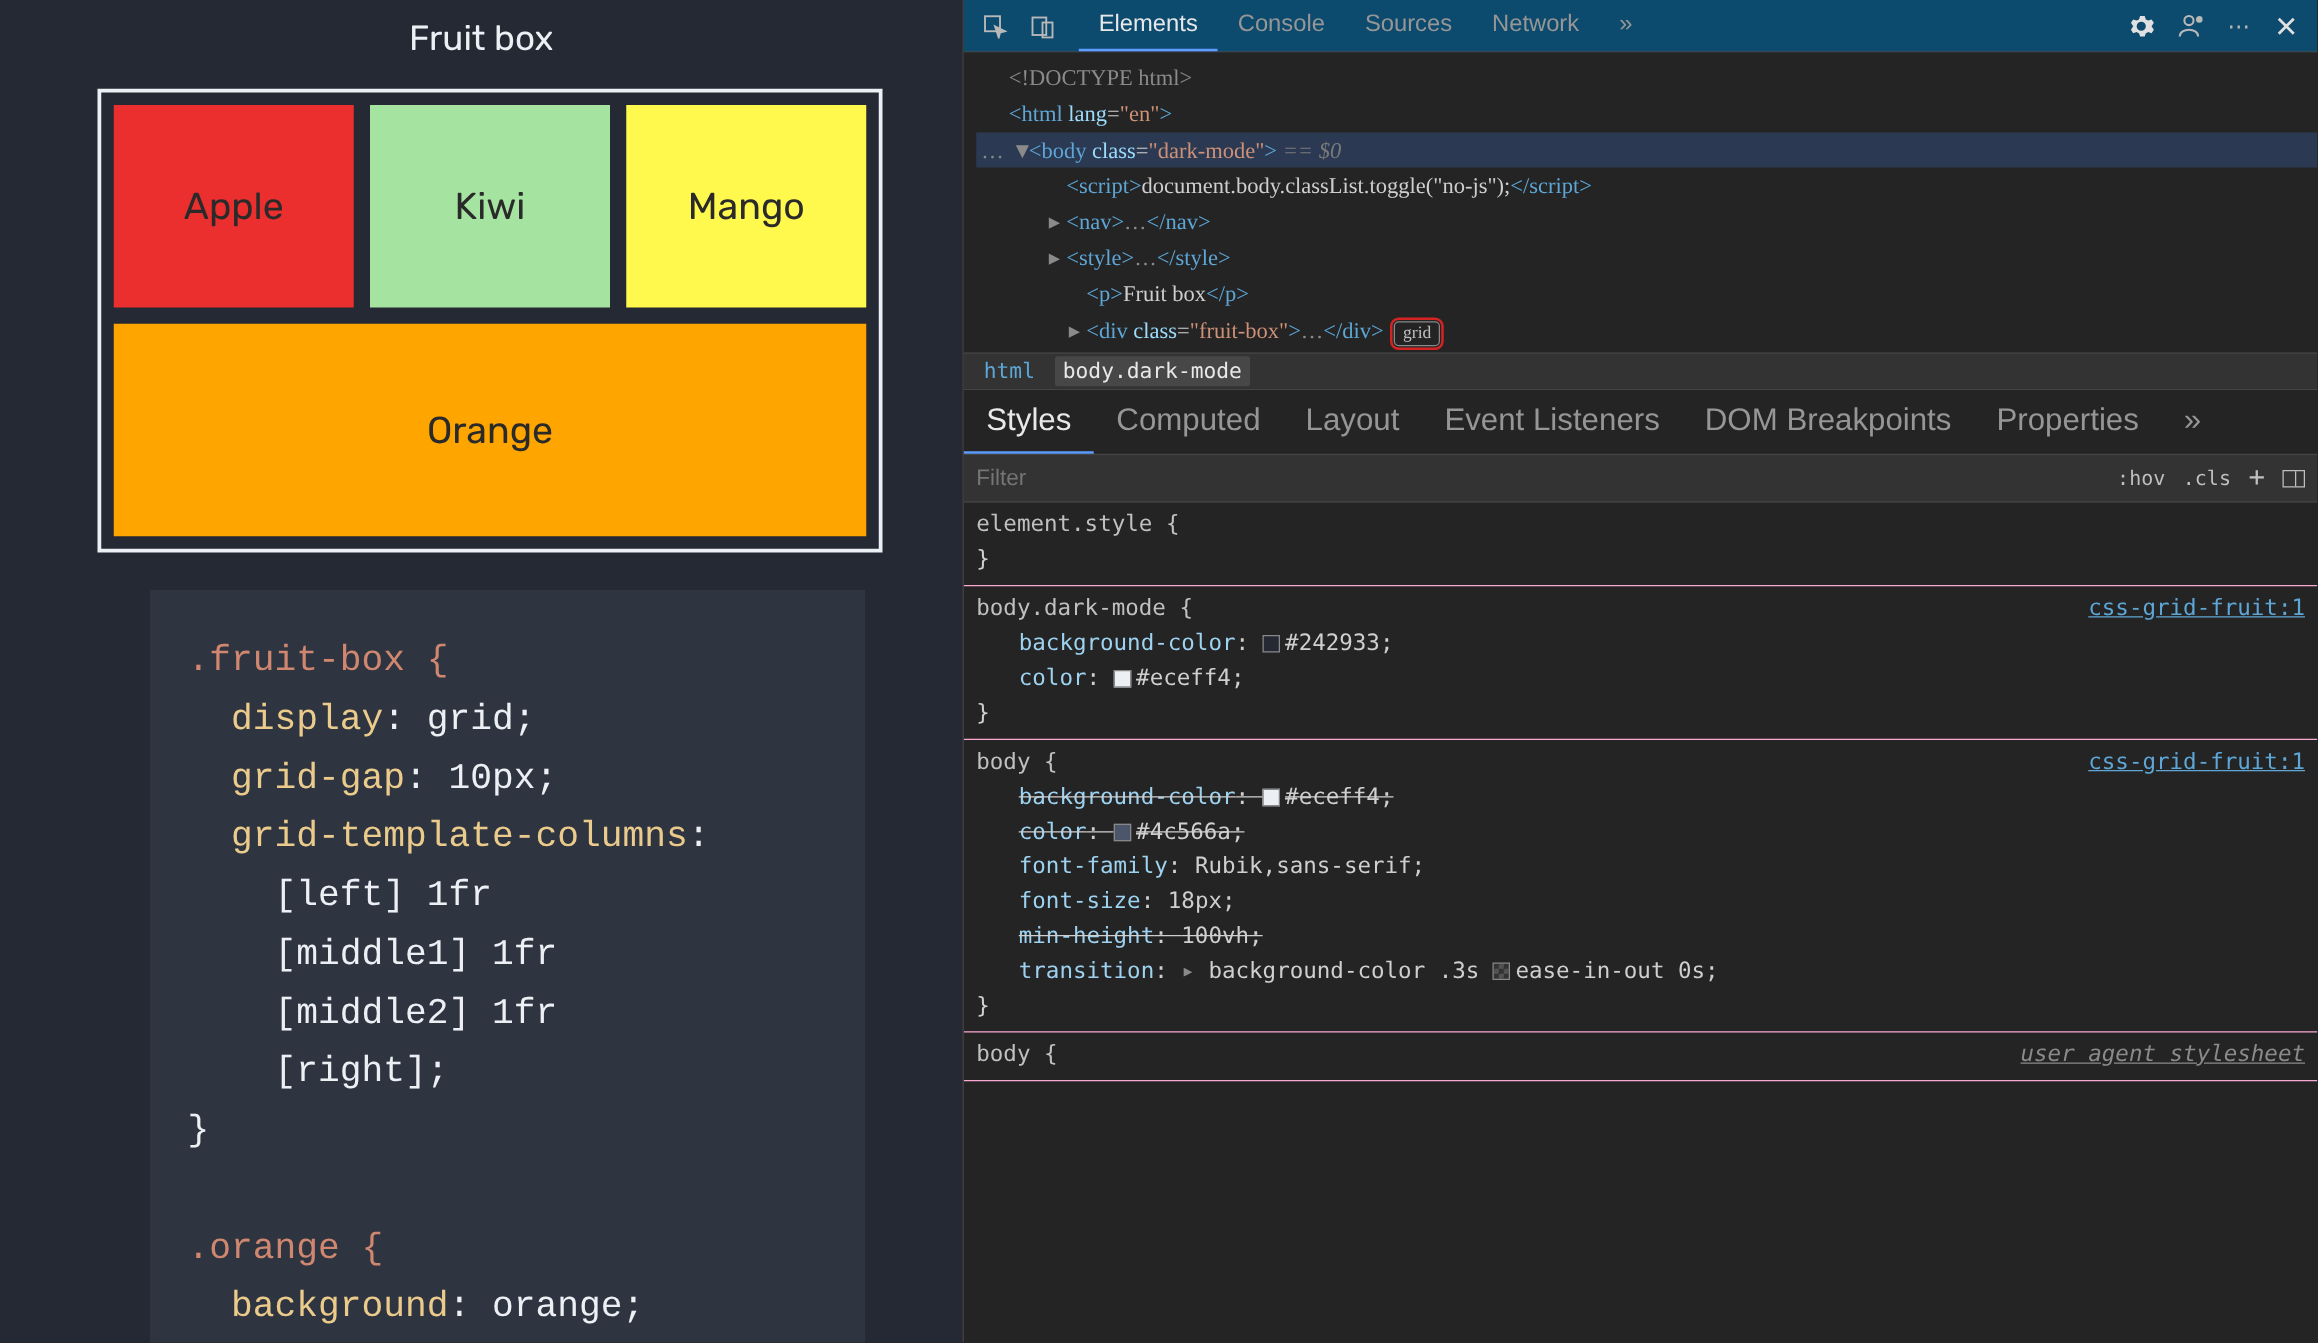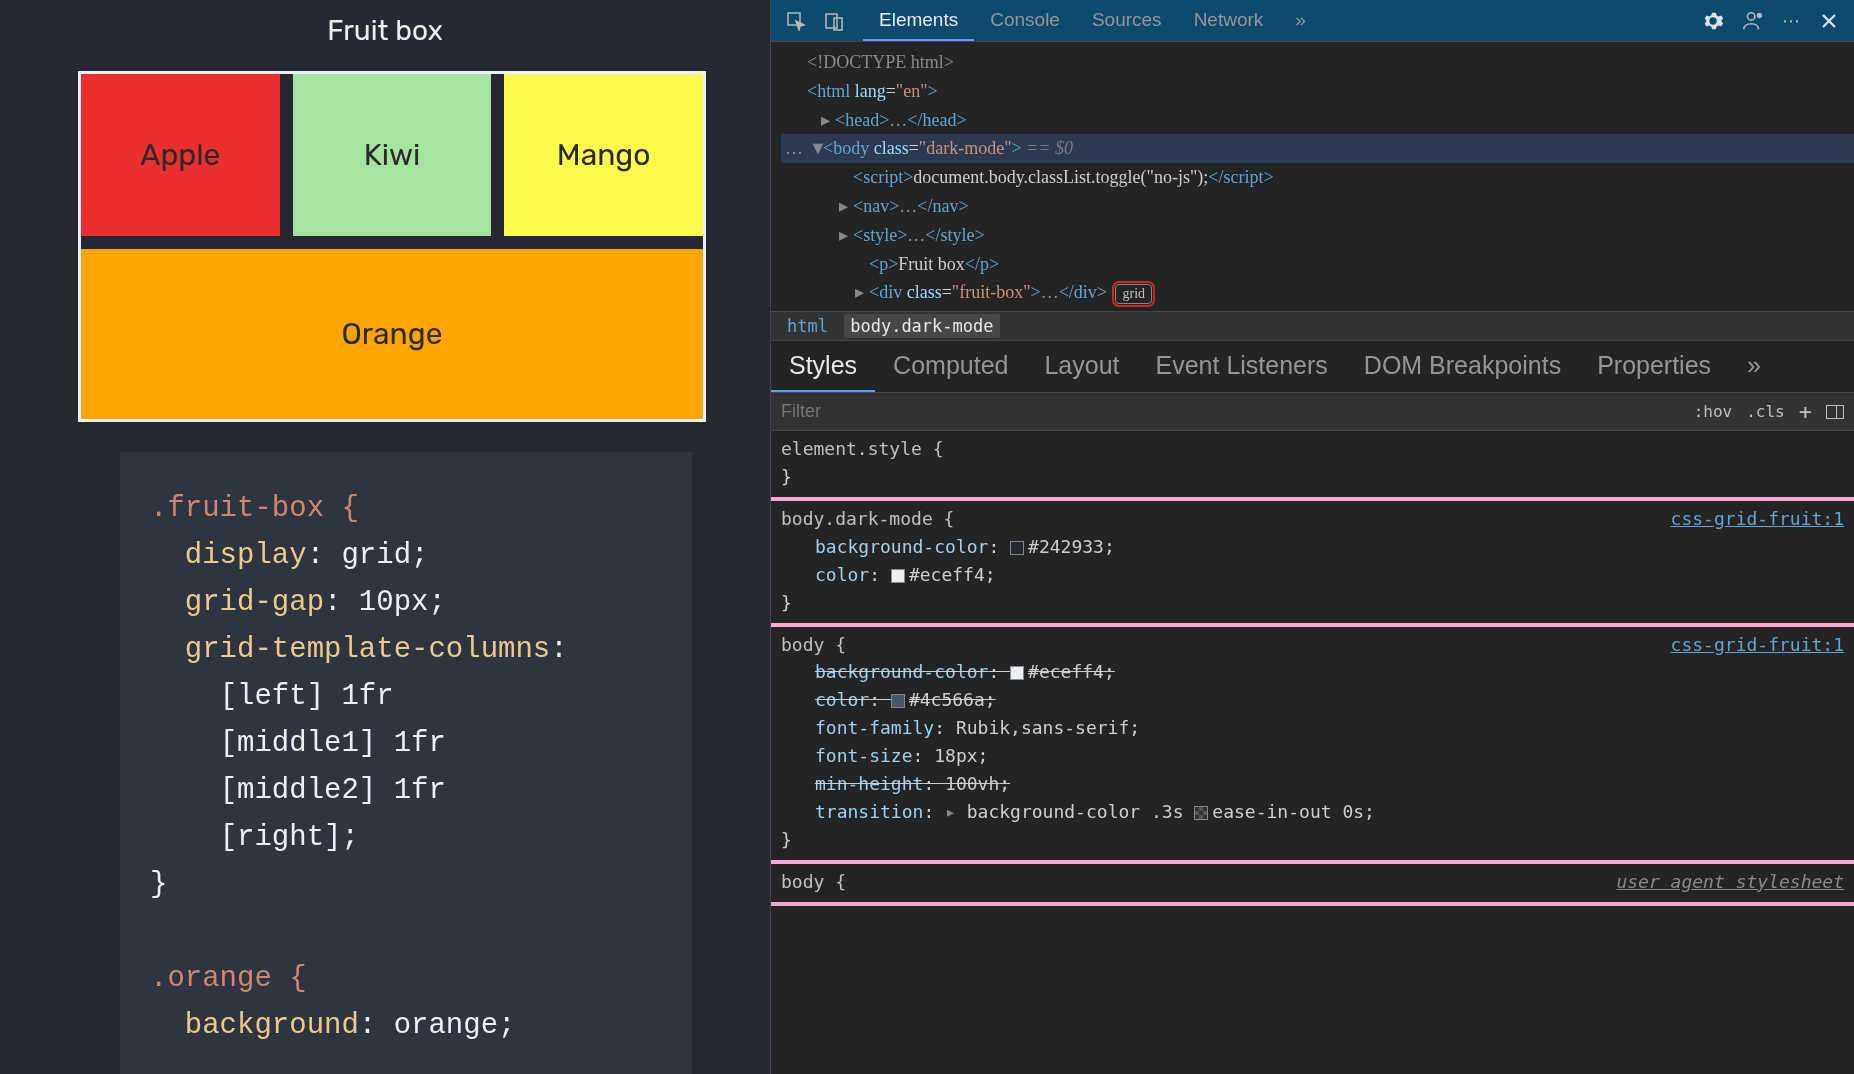--- a/index.html
+++ b/index.html
@@ -21,20 +21,21 @@
   text-align: center;
   font-size: 28px;
   font-weight: 400;
   color: #eceff4;
   margin-bottom: 24px;
   margin-top: 4px;
 }
 .fruit-box {
   margin: 0 64px 0 78px;
   border: 3px solid #eceff4;
+  padding: 10px;
   display: grid;
   grid-template-columns: 1fr 1fr 1fr;
   grid-gap: 13px;
   background: #242933;
   text-align: right;
 }
 .fruit {
   display: flex;
   align-items: center;
   justify-content: center;
@@ -181,21 +182,21 @@
 .pane-icon::after { content:""; position:absolute; right:0; top:0; bottom:0; width:6px; border-left:1px solid #bfbfbf;}
 
 .styles-content {
   font-family: Menlo, Consolas, monospace;
   font-size: 18px;
   line-height: 1.55;
   flex: 1;
   overflow: auto;
 }
 .style-rule {
-  border-bottom: 4px solid #f9a8d4;
+  border-bottom: 1px solid #f9a8d4;
   padding: 4px 10px 6px 10px;
   position: relative;
 }
 .rule-head { display: flex; }
 .rule-selector { color: #c0c0c0; }
 .rule-source { margin-left: auto; color: #5da6d6; text-decoration: underline; }
 .ua-source { color: #8a8a8a; font-style: italic; }
 .decl { padding-left: 34px; display:block;}
 .decl .p { color: #9dd2f0; }
 .decl .v { color: #cfcfcf; }
@@ -281,21 +282,20 @@
         <svg width="18" height="18" viewBox="0 0 18 18" stroke="#e0e0e0" stroke-width="2.2">
             <path d="M3 3 L15 15 M15 3 L3 15"></path>
           </svg>
       </span>
     </div>
   </div>
 
   <div class="elements-panel">
     <span class="row-line"><span style="padding-left:22px"></span><span class="dim">&lt;!DOCTYPE html&gt;</span></span>
     <span class="row-line"><span style="padding-left:22px"></span><span class="tag-open">&lt;html </span><span class="tag-attr-name">lang</span>=<span class="tag-attr-val">"en"</span><span class="tag-open">&gt;</span></span>
-    <span class="row-line"><span style="padding-left:36px"></span><span class="expander">▸</span><span class="tag-open">&lt;head&gt;</span><span class="dim">…</span><span class="tag-open">&lt;/head&gt;</span></span>
     <span class="row-line row-selected"><span class="dim">…</span><span style="padding-left:6px"></span><span class="expander">▼</span><span class="tag-open">&lt;body </span><span class="tag-attr-name">class</span>=<span class="tag-attr-val">"dark-mode"</span><span class="tag-open">&gt;</span> <span class="dom-eq0">== $0</span></span>
     <span class="row-line"><span style="padding-left:68px"></span><span class="tag-open">&lt;script&gt;</span><span>document.body.classList.toggle("no-js");</span><span class="tag-open">&lt;/</span><span class="tag-open">script&gt;</span></span>
     <span class="row-line"><span style="padding-left:54px"></span><span class="expander">▸</span><span class="tag-open">&lt;nav&gt;</span><span class="dim">…</span><span class="tag-open">&lt;/nav&gt;</span></span>
     <span class="row-line"><span style="padding-left:54px"></span><span class="expander">▸</span><span class="tag-open">&lt;style&gt;</span><span class="dim">…</span><span class="tag-open">&lt;/style&gt;</span></span>
     <span class="row-line"><span style="padding-left:84px"></span><span class="tag-open">&lt;p&gt;</span>Fruit box<span class="tag-open">&lt;/p&gt;</span></span>
     <span class="row-line"><span style="padding-left:70px"></span><span class="expander">▸</span><span class="tag-open">&lt;div </span><span class="tag-attr-name">class</span>=<span class="tag-attr-val">"fruit-box"</span><span class="tag-open">&gt;</span><span class="dim">…</span><span class="tag-open">&lt;/div&gt;</span> <span class="badge-grid red-outline">grid</span></span>
   </div>
 
   <div class="breadcrumbs">
     <span class="bc-item">html</span>

